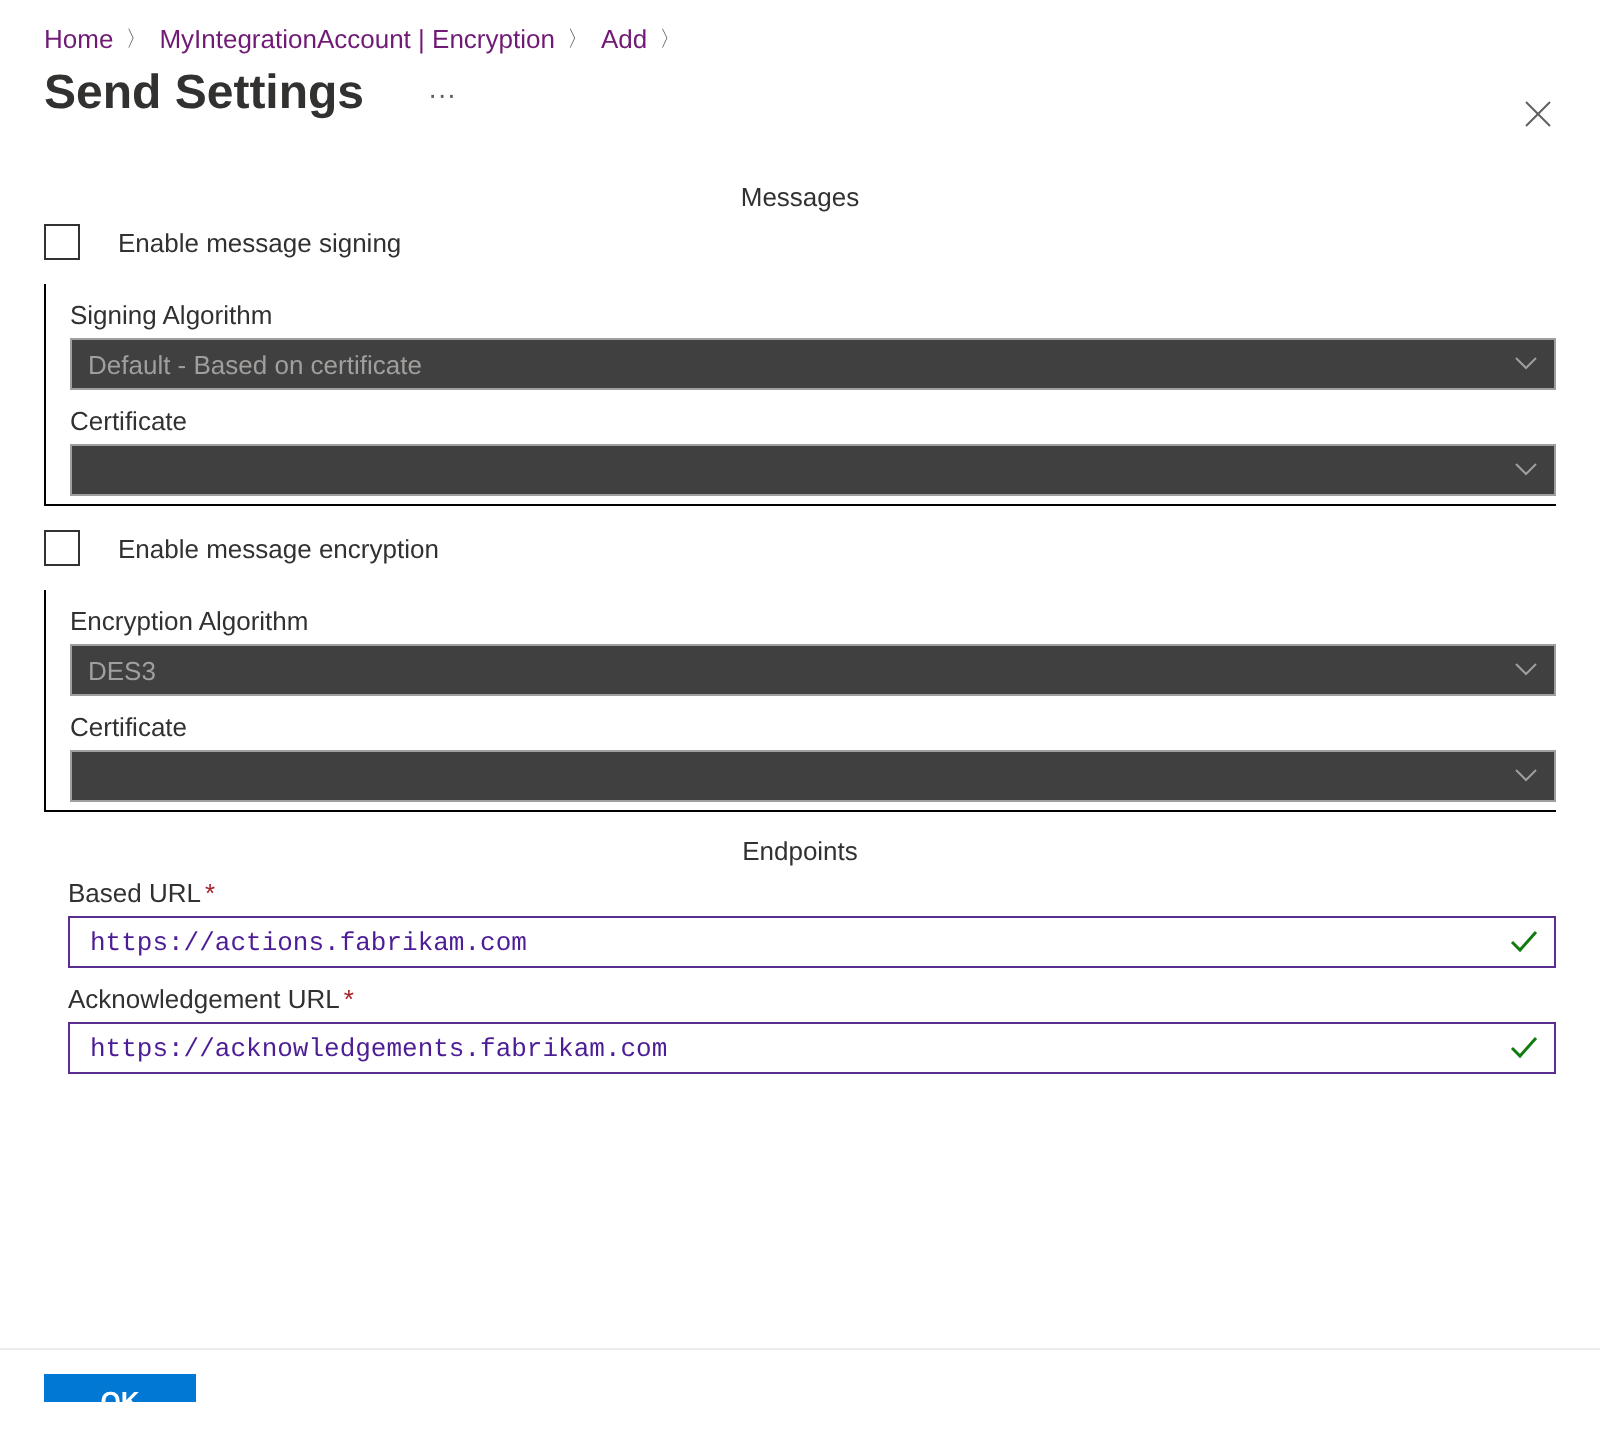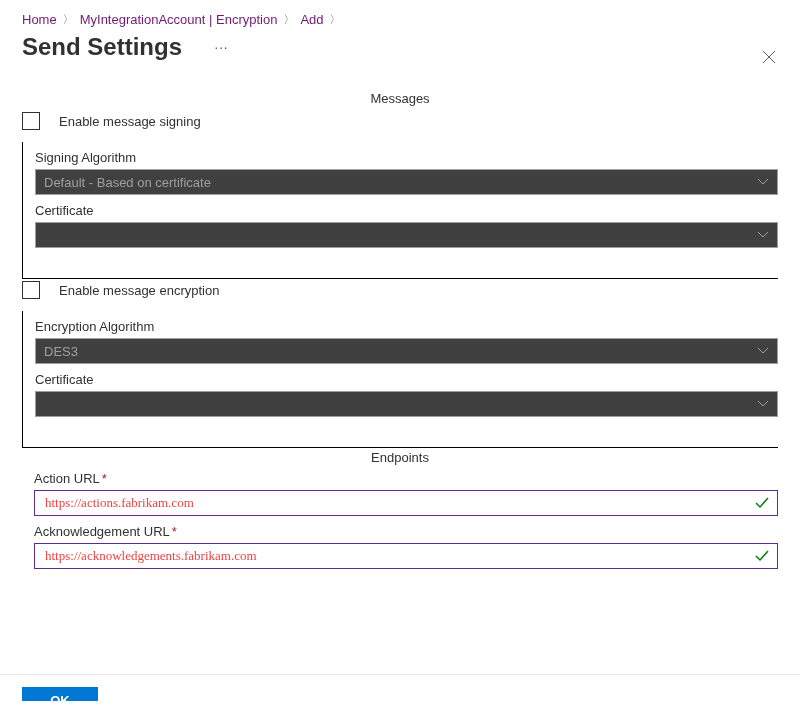--- a/index.html
+++ b/index.html
@@ -70,22 +70,22 @@
   .checkbox {
     width: 18px; height: 18px;
     border: 1px solid #323130;
     background: #fff;
     cursor: pointer;
     flex-shrink: 0;
   }
   .group-box {
     border-left: 1px solid #000;
     border-bottom: 1px solid #000;
-    padding: 8px 0 30px 12px;
-    margin-bottom: 2px;
+    padding: 8px 0 4px 12px;
+    margin-bottom: 12px;
   }
   .field-label {
     font-size: 13px;
     color: #323130;
     margin-bottom: 4px;
     margin-top: 8px;
   }
   .field-label:first-child { margin-top: 0; }
   .field-label .req { color: #a4262c; margin-left: 2px; }
   .select-disabled {
@@ -112,22 +112,22 @@
     align-items: center;
     padding: 0 8px;
     font-size: 13px;
     background: #fff;
   }
   .input-valid input {
     border: none;
     outline: none;
     flex: 1;
     font-size: 13px;
-    font-family: Liberation Serif, serif;
-    color: #ef4444;
+    font-family: Liberation Mono, monospace;
+    color: #4c1d95;
     background: transparent;
   }
   .input-valid .check {
     color: #107c10;
     font-size: 14px;
   }
   .endpoints-group {
     padding-left: 12px;
     margin-bottom: 14px;
   }
@@ -225,21 +225,21 @@
         <svg width="12" height="8" viewBox="0 0 12 8">
             <polyline points="1,1 6,6 11,1" fill="none" stroke="#a19f9d" stroke-width="1"></polyline>
           </svg>
       </span>
     </div>
   </div>
 
   <div class="section-title">Endpoints</div>
   <div class="endpoints-group">
     <div class="field-label">
-      <span>Action URL</span><span class="req">*</span>
+      <span>Based URL</span><span class="req">*</span>
     </div>
     <div class="input-valid">
       <input type="text" value="https://actions.fabrikam.com" style="">
       <span class="check">
         <svg width="14" height="12" viewBox="0 0 14 12">
             <polyline points="1,6 5,10 13,1" fill="none" stroke="#107c10" stroke-width="1.5"></polyline>
           </svg>
       </span>
     </div>
 

